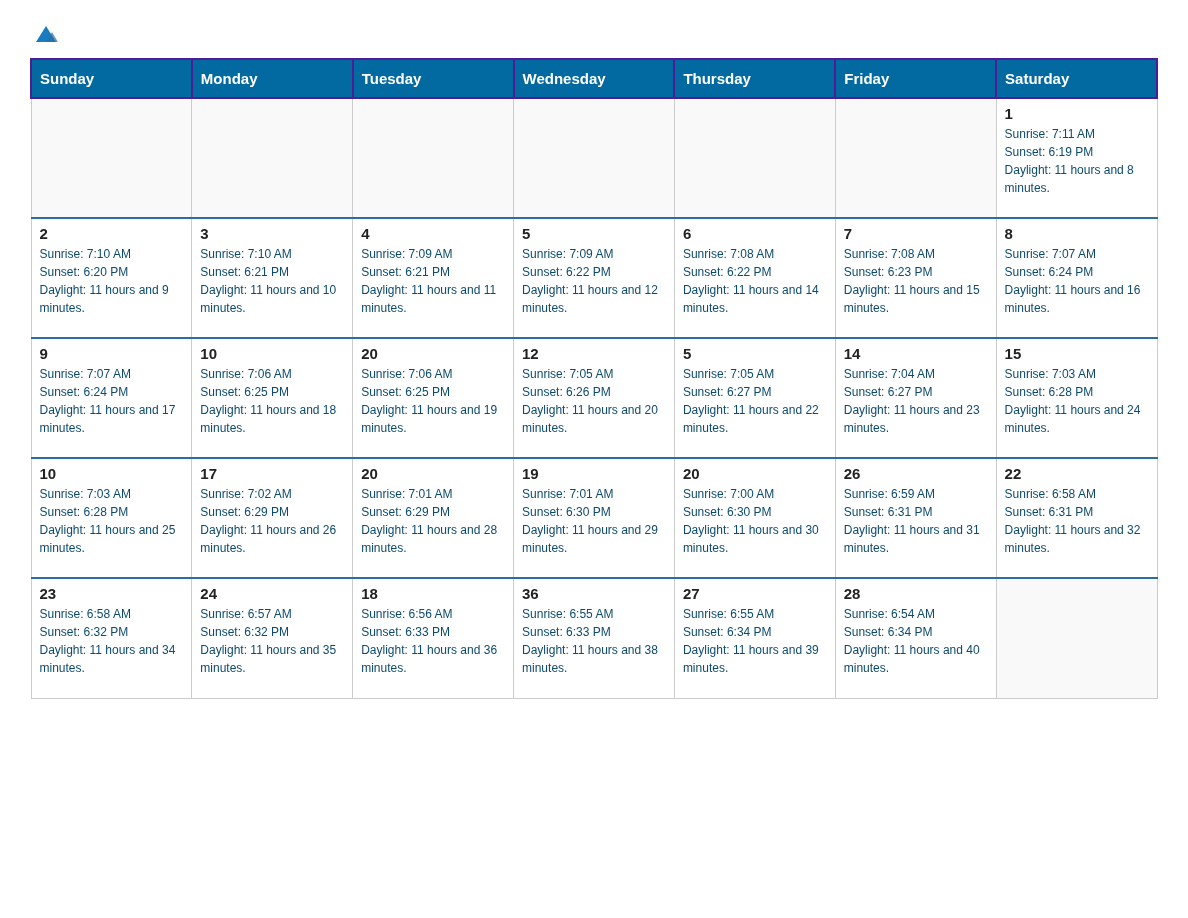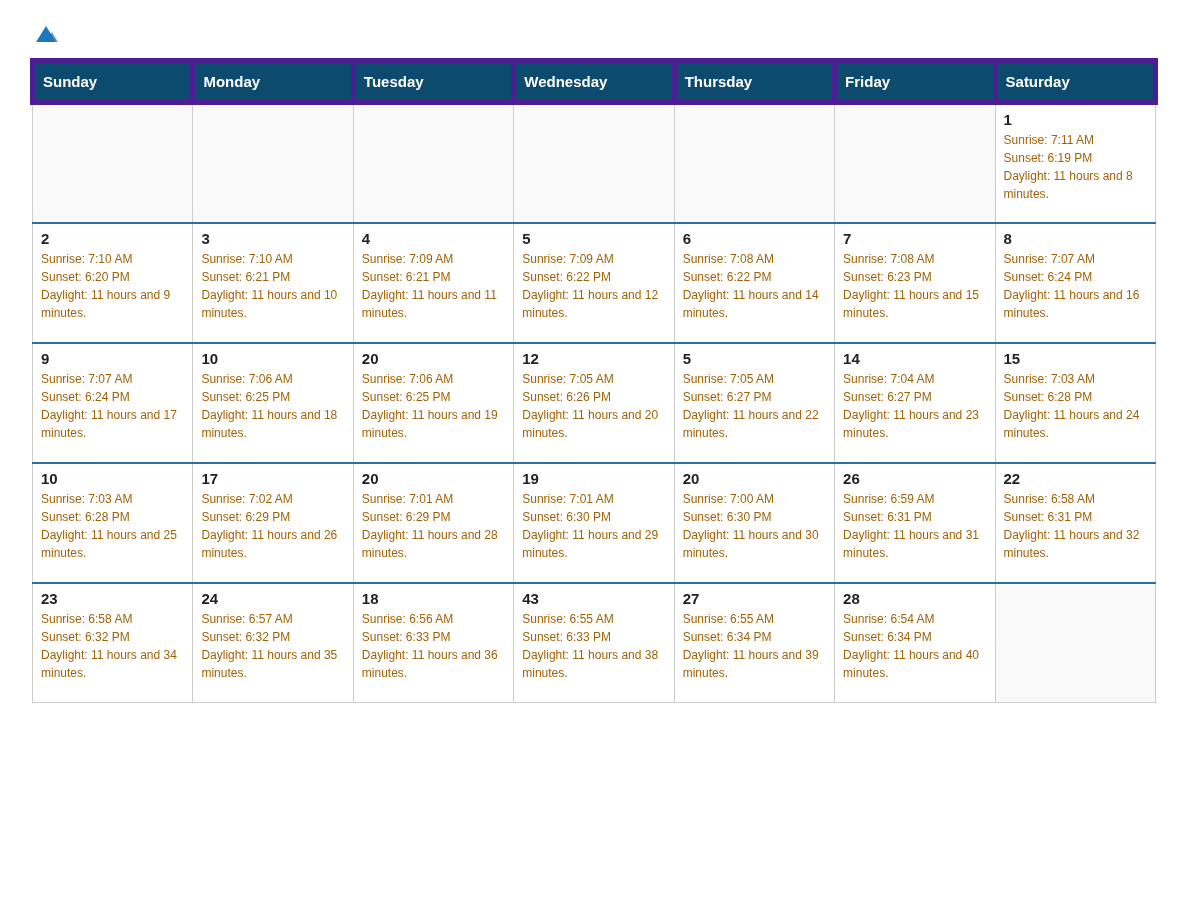--- a/index.html
+++ b/index.html
@@ -54,47 +54,47 @@
       font-size: 20px;
       color: #333;
       margin-top: 4px;
     }
     .calendar-table {
       width: 100%;
       border-collapse: collapse;
       margin-top: 10px;
     }
     .calendar-table th {
-      background-color: #0c4a6e;
+      background-color: #0369a1;
       color: #fff;
       font-size: 15px;
       font-weight: bold;
       padding: 10px 8px;
       text-align: left;
-      border: 5px solid #4c1d95;
+      border: 2px solid #4c1d95;
     }
     .calendar-table td {
       vertical-align: top;
       padding: 6px 8px;
       border: 1px solid #ccc;
       width: calc(100% / 7);
       font-size: 12.5px;
       color: #222;
       min-height: 100px;
       height: 120px;
     }
     .day-number {
       font-size: 15px;
       font-weight: bold;
       display: block;
       margin-bottom: 3px;
     }
     .day-info {
       font-size: 12px;
-      color: #a16207;
+      color: #0c4a6e;
       line-height: 1.5;
     }
     .empty-cell {
       background: #f9f9f9;
     }
     .row-divider td {
       border-top: 2px solid #2e6da4;
     }
   </style>
 </head>
@@ -241,21 +241,21 @@
         </td>
         <td>
           <span class="day-number">24</span>
           <div class="day-info">Sunrise: 6:57 AM<br>Sunset: 6:32 PM<br>Daylight: 11 hours and 35 minutes.</div>
         </td>
         <td>
           <span class="day-number">18</span>
           <div class="day-info">Sunrise: 6:56 AM<br>Sunset: 6:33 PM<br>Daylight: 11 hours and 36 minutes.</div>
         </td>
         <td>
-          <span class="day-number">43</span>
+          <span class="day-number">36</span>
           <div class="day-info">Sunrise: 6:55 AM<br>Sunset: 6:33 PM<br>Daylight: 11 hours and 38 minutes.</div>
         </td>
         <td>
           <span class="day-number">27</span>
           <div class="day-info">Sunrise: 6:55 AM<br>Sunset: 6:34 PM<br>Daylight: 11 hours and 39 minutes.</div>
         </td>
         <td>
           <span class="day-number">28</span>
           <div class="day-info">Sunrise: 6:54 AM<br>Sunset: 6:34 PM<br>Daylight: 11 hours and 40 minutes.</div>
         </td>

